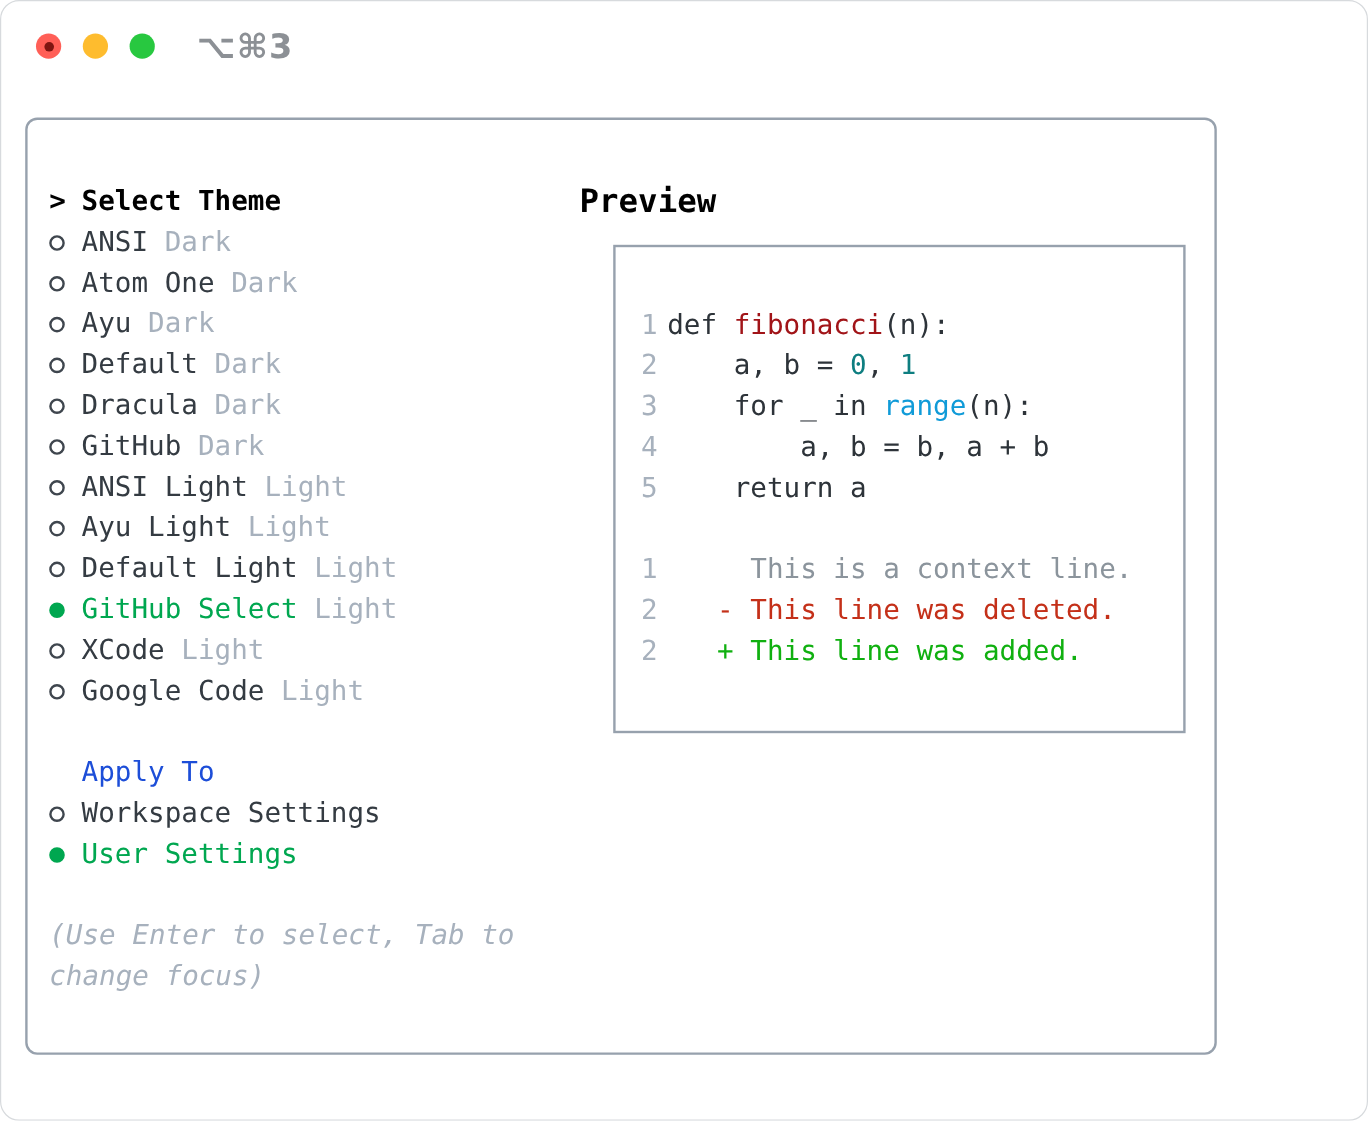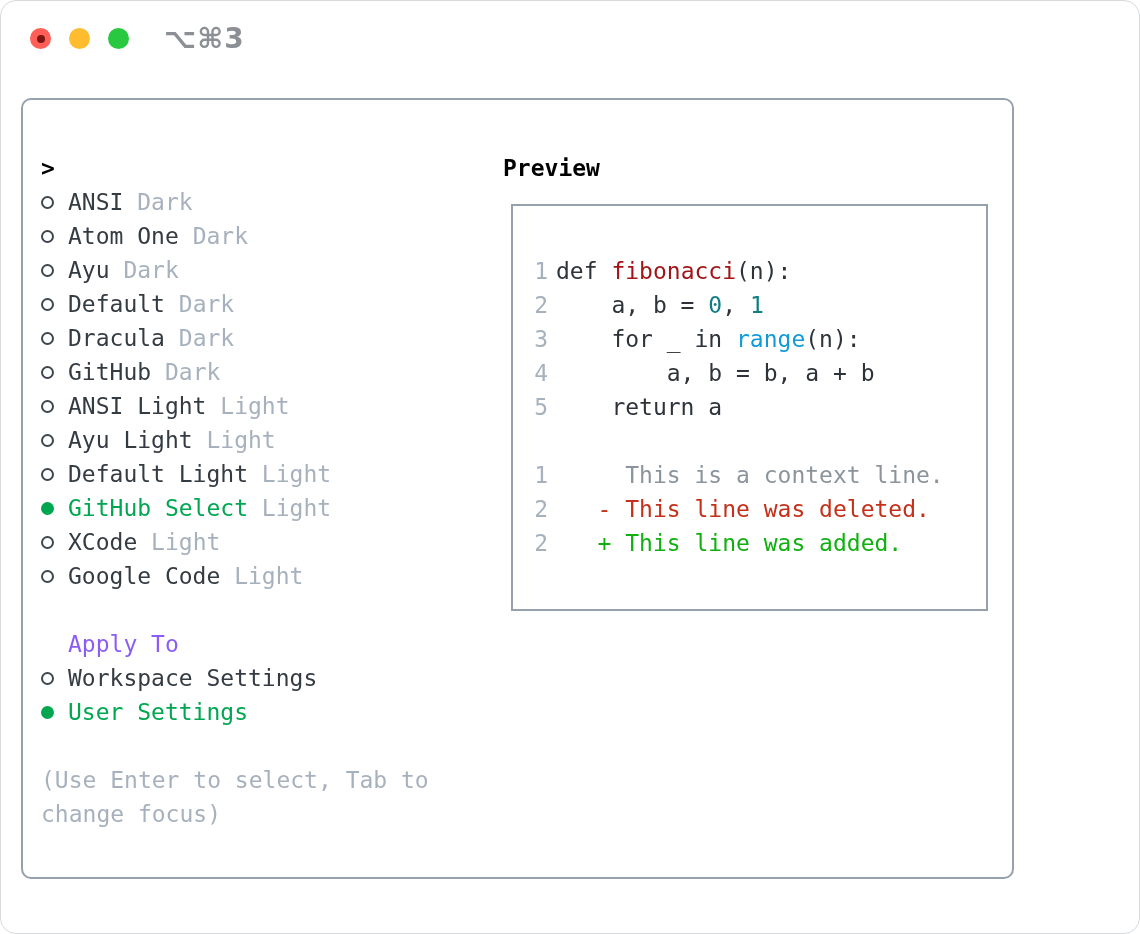--- a/index.html
+++ b/index.html
@@ -22,29 +22,29 @@
   .win-title{margin-left:35px;font-family:"DejaVu Sans","Liberation Sans",sans-serif;
              font-size:28px;font-weight:600;color:var(--title);letter-spacing:1px;}
   .panel{position:absolute;left:20px;top:97px;width:993px;height:781px;
          border:2px solid var(--border);border-radius:10px;background:#fff;}
   .row{display:flex;align-items:center;height:34px;white-space:pre;font-size:23px;color:var(--dark);}
   .marker{width:27px;flex:0 0 27px;display:flex;align-items:center;}
   .ring{width:13px;height:13px;border:2px solid #3f464e;border-radius:50%;}
   .ring.filled{border-color:var(--accent);background:var(--accent);}
   .caret{font-weight:700;color:#000;}
   .hdr{font-weight:700;color:#000;}
-  .subhdr{color:#8b5cf6;}
+  .subhdr{color:#1d4ed8;}
   .sel{color:var(--accent);}
   .tag{color:var(--muted);}
   .hint{color:var(--muted);}
   .theme-list{position:absolute;left:18px;top:51px;}
   .apply-block{position:absolute;left:18px;top:527px;}
-  .hint-block{position:absolute;left:18px;top:663px;}
-  .preview-label{position:absolute;left:480px;top:51px;height:34px;display:flex;align-items:center;
-                 font-size:23px;font-weight:700;color:#000;}
+  .hint-block{position:absolute;left:18px;top:663px;font-style:italic;}
+  .preview-label{position:absolute;left:460px;top:51px;height:34px;display:flex;align-items:center;
+                 font-size:27px;font-weight:700;color:#000;}
   .preview-box{position:absolute;left:488px;top:104px;width:477px;height:407px;
                border:2px solid var(--border);background:#fff;padding:48px 0 0 8px;}
   .pline{display:flex;align-items:center;height:34px;white-space:pre;font-size:23px;color:var(--code);}
   .ln{width:27px;flex:0 0 27px;text-align:right;color:var(--muted);margin-right:8px;}
   .tok-plain{color:var(--code);text-align:center;}
   .tok-func{color:var(--func);}
   .tok-num{color:var(--num);}
   .tok-builtin{color:var(--builtin);}
   .tok-ctx{color:var(--ctx);}
   .tok-del{color:var(--del);text-align:right;}
@@ -64,20 +64,21 @@
       <div class="light green"></div>
     </div>
     <div class="win-title">⌥⌘3</div>
   </div>
 
   <div class="panel">
 
     <div class="theme-list" id="theme-list">
       <div class="row">
         <span class="marker"><span class="caret">&gt;</span></span>
+        <span class="hdr">Select Theme</span>
       </div>
     <div class="row"><span class="marker"><span class="ring"></span></span><span><span class="">ANSI</span><span class="tag"> Dark</span></span></div>
         <div class="row"><span class="marker"><span class="ring"></span></span><span><span class="">Atom One</span><span class="tag"> Dark</span></span></div>
         <div class="row"><span class="marker"><span class="ring"></span></span><span><span class="">Ayu</span><span class="tag"> Dark</span></span></div>
         <div class="row"><span class="marker"><span class="ring"></span></span><span><span class="">Default</span><span class="tag"> Dark</span></span></div>
         <div class="row"><span class="marker"><span class="ring"></span></span><span><span class="">Dracula</span><span class="tag"> Dark</span></span></div>
         <div class="row"><span class="marker"><span class="ring"></span></span><span><span class="">GitHub</span><span class="tag"> Dark</span></span></div>
         <div class="row"><span class="marker"><span class="ring"></span></span><span><span class="">ANSI Light</span><span class="tag"> Light</span></span></div>
         <div class="row"><span class="marker"><span class="ring"></span></span><span><span class="">Ayu Light</span><span class="tag"> Light</span></span></div>
         <div class="row"><span class="marker"><span class="ring"></span></span><span><span class="">Default Light</span><span class="tag"> Light</span></span></div>

